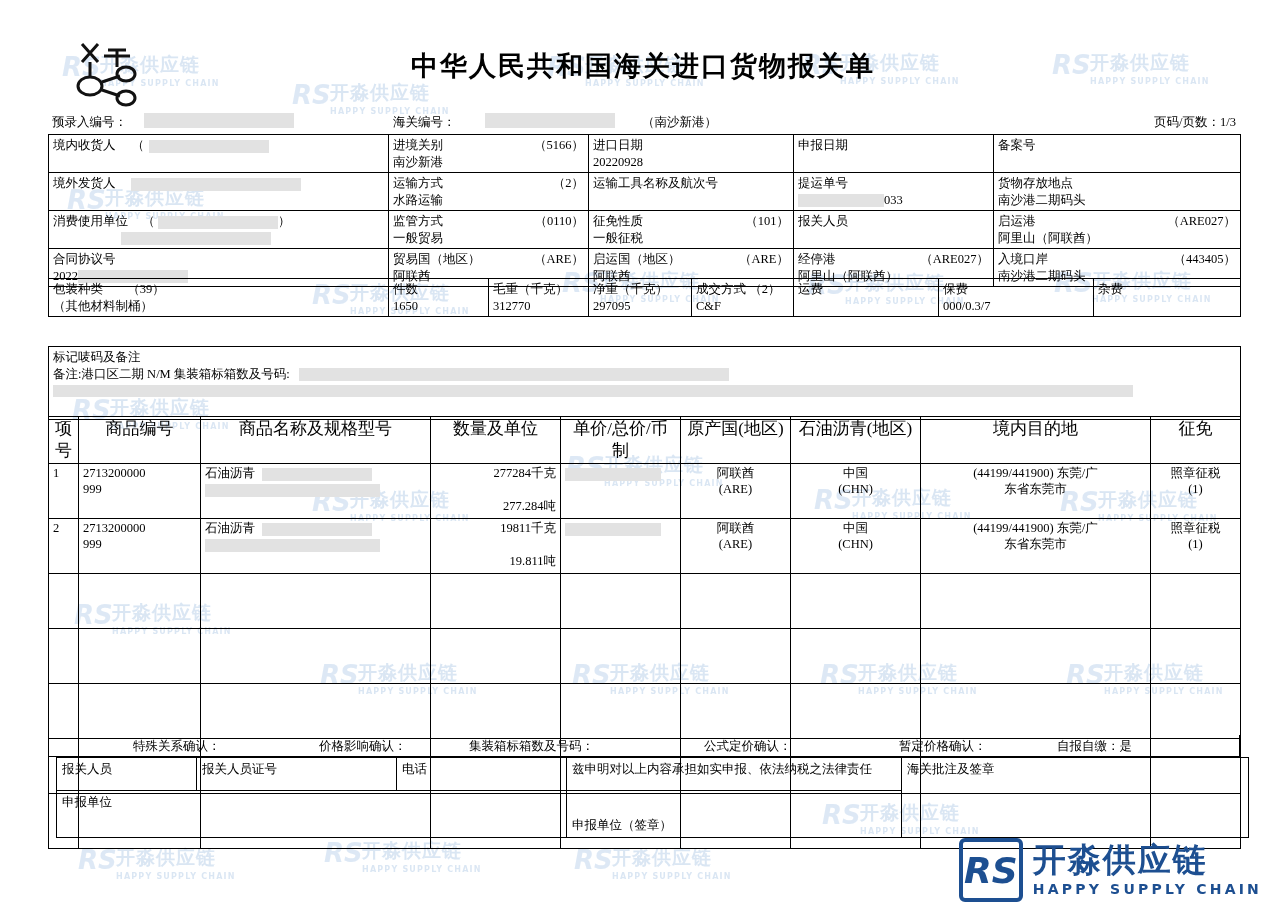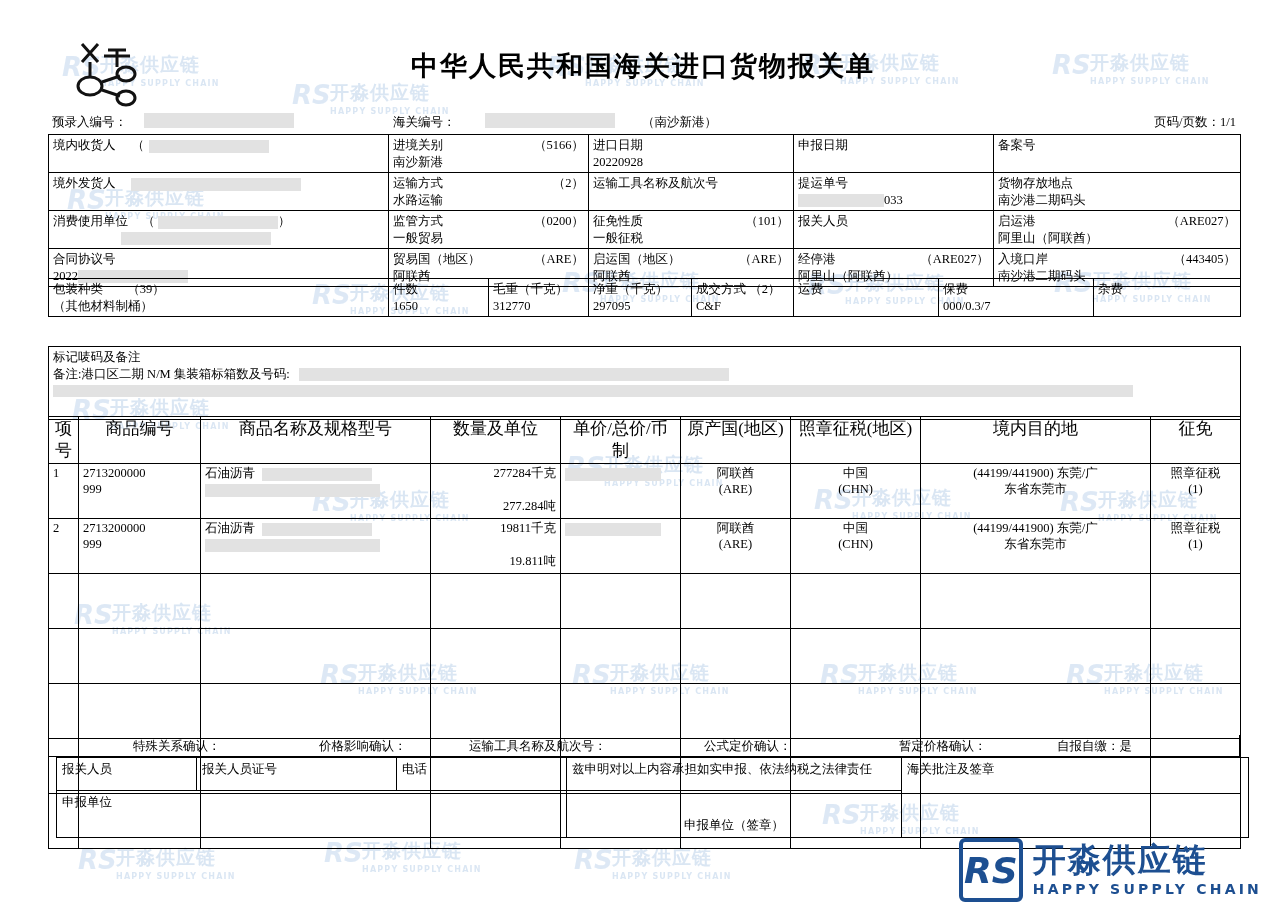--- a/index.html
+++ b/index.html
@@ -370,21 +370,21 @@
   </svg>
 
   <div class="title">中华人民共和国海关进口货物报关单</div>
 
   <div class="meta">
     <span class="m-pre">预录入编号：</span>
     <span class="m-pre-blank"></span>
     <span class="m-cus">海关编号：</span>
     <span class="m-cus-blank"></span>
     <span class="m-port">（南沙新港）</span>
-    <span class="m-page"><span>页码/页数：</span><span>1/1</span></span>
+    <span class="m-page"><span>页码/页数：</span><span>1/3</span></span>
   </div>
 
   <table class="decl">
     <colgroup>
       <col style="width:340px">
       <col style="width:200px">
       <col style="width:205px">
       <col style="width:200px">
       <col style="width:247px">
     </colgroup>
@@ -441,21 +441,21 @@
         <td class="cell-2line">
           <span class="lbl">消费使用单位</span>
           <span class="sp" style="width:8px"></span>
           <span class="val">（</span>
           <span class="blank" style="width:120px;"></span>）
           <br>
           <span class="blank" style="width:150px;margin-left:68px;"></span>
         </td>
         <td class="cell-2line">
           <span class="lbl">监管方式</span>
-          <span class="code r">（0200）</span><br>
+          <span class="code r">（0110）</span><br>
           <span class="val">一般贸易</span>
         </td>
         <td class="cell-2line">
           <span class="lbl">征免性质</span>
           <span class="code r">（101）</span><br>
           <span class="val">一般征税</span>
         </td>
         <td class="cell-2line">
           <span class="lbl">报关人员</span>
         </td>
@@ -575,21 +575,21 @@
       <col style="width:90px">
     </colgroup>
     <thead>
       <tr>
         <th>项号</th>
         <th>商品编号</th>
         <th>商品名称及规格型号</th>
         <th>数量及单位</th>
         <th>单价/总价/币制</th>
         <th>原产国(地区)</th>
-        <th>照章征税(地区)</th>
+        <th>石油沥青(地区)</th>
         <th>境内目的地</th>
         <th>征免</th>
       </tr>
     </thead>
     <tbody>
       <tr class="g-row">
         <td>1</td>
         <td>
           <span>2713200000</span><br>
           <span>999</span>
@@ -712,21 +712,21 @@
           <td></td>
           <td></td>
           <td></td>
       </tr>
     </tbody>
   </table>
 
   <div class="confirm" style="top:735px;">
     <span style="left:84px;">特殊关系确认：</span>
     <span style="left:270px;">价格影响确认：</span>
-    <span style="left:420px;">运输工具名称及航次号：</span>
+    <span style="left:420px;">集装箱标箱数及号码：</span>
     <span style="left:655px;">公式定价确认：</span>
     <span style="left:850px;">暂定价格确认：</span>
     <span style="left:1008px;">自报自缴：是</span>
   </div>
 
   <table class="signs" style="top:757px;">
     <colgroup>
       <col style="width:140px">
       <col style="width:200px">
       <col style="width:170px">
@@ -736,21 +736,21 @@
     <tbody>
       <tr>
         <td><span>报关人员</span></td>
         <td><span>报关人员证号</span></td>
         <td><span>电话</span></td>
         <td><span>兹申明对以上内容承担如实申报、依法纳税之法律责任</span></td>
         <td rowspan="2"><span>海关批注及签章</span></td>
       </tr>
       <tr>
         <td colspan="3" style="height:40px;"><span>申报单位</span></td>
-        <td style="height:40px;text-align:center;vertical-align:bottom;"><span>申报单位（签章）</span></td>
+        <td style="height:40px;vertical-align:bottom;"><span>申报单位（签章）</span></td>
       </tr>
     </tbody>
   </table>
 
   <div class="brand">
     <div class="mark">RS</div>
     <div class="txt">
       <div class="cn">开淼供应链</div>
       <div class="en">HAPPY SUPPLY CHAIN</div>
     </div>

